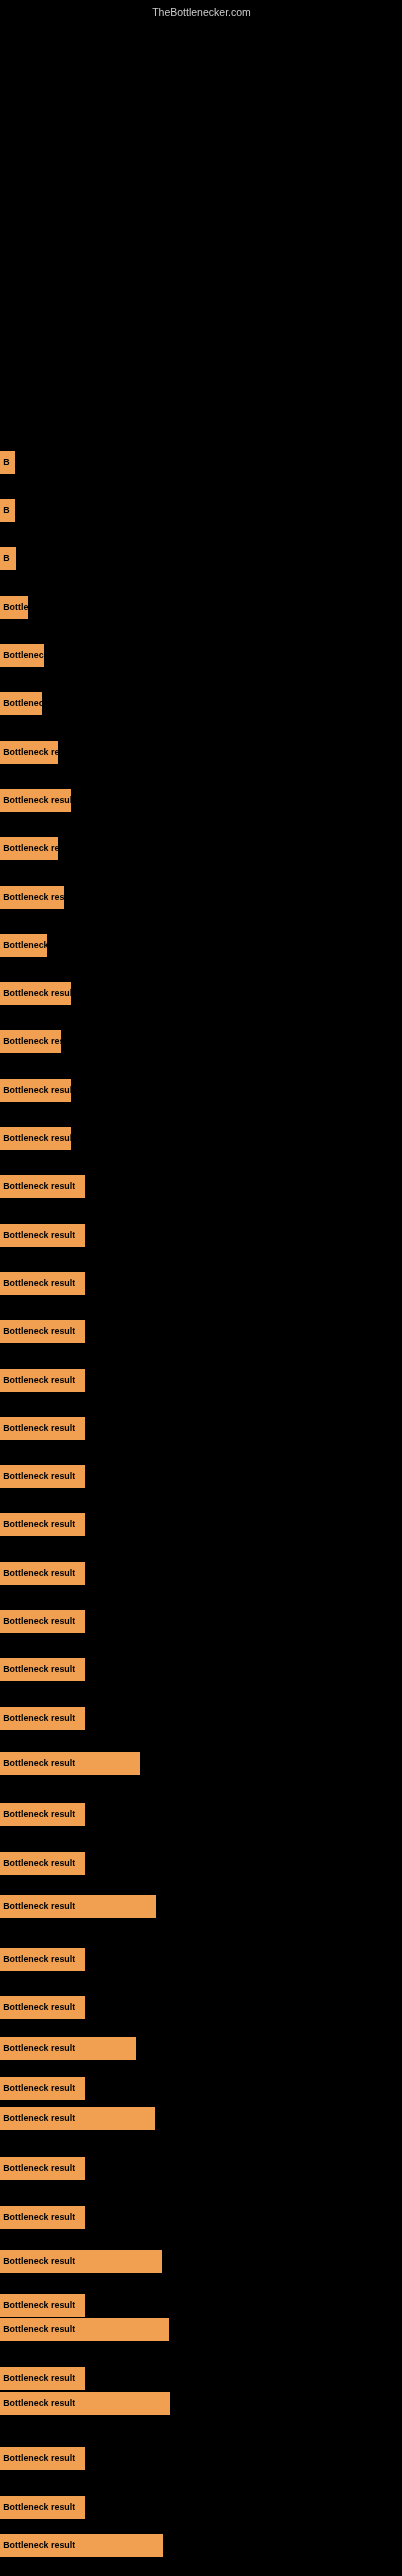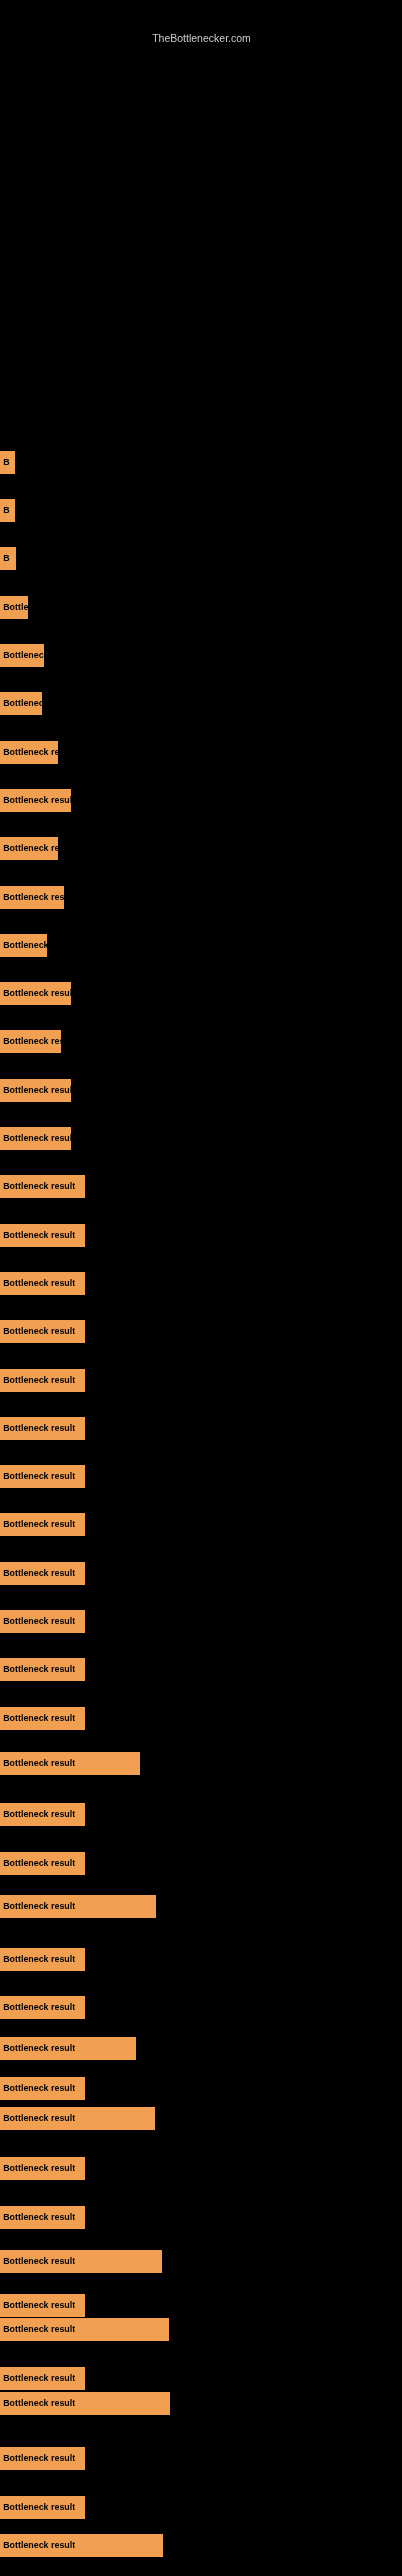--- a/index.html
+++ b/index.html
@@ -16,21 +16,20 @@
       overflow-x: hidden;
     }
     .site-title {
       position: absolute;
       top: 6.4px;
       left: 50%;
       transform: translateX(-50%);
       color: #cccccc;
       font-size: 10.5px;
       white-space: nowrap;
-      margin-top: 26px;
     }
     .bottleneck-bar {
       position: absolute;
       left: 0;
       height: 22.5px;
       background-color: #f0a050;
       display: flex;
       align-items: center;
       padding-left: 3.2px;
     }

